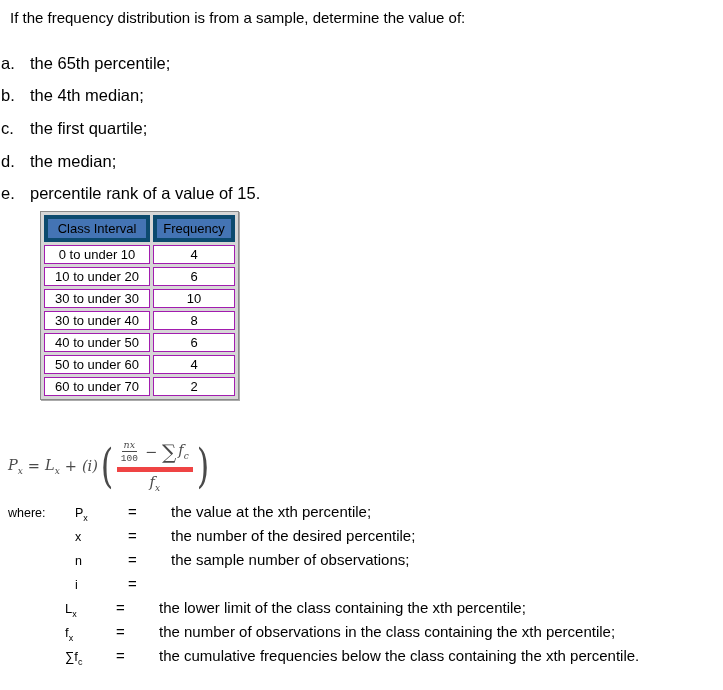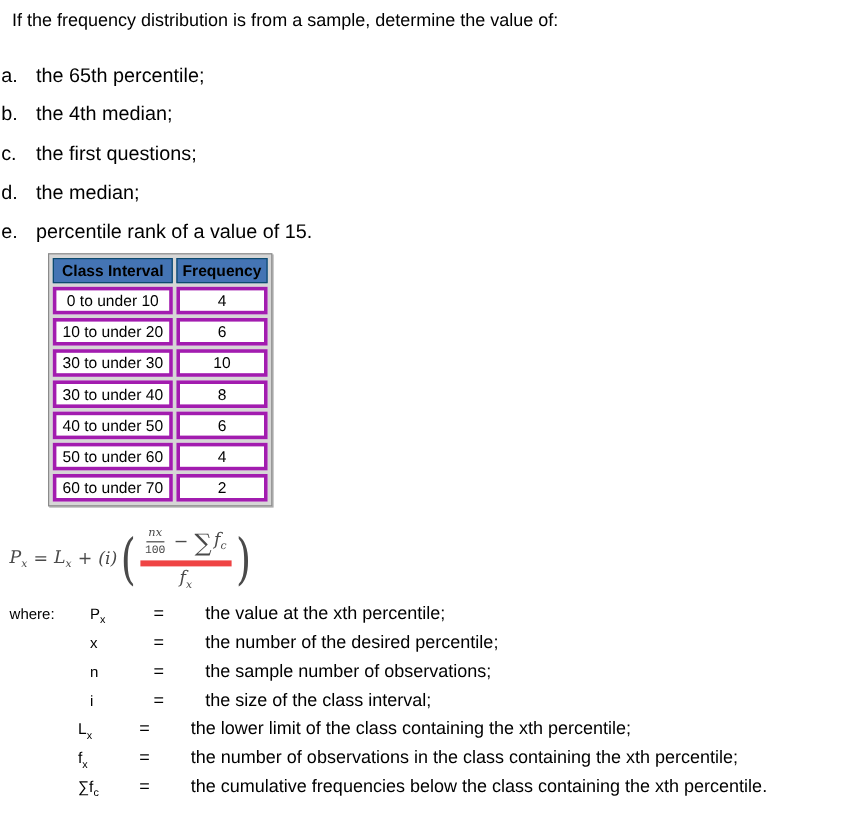--- a/index.html
+++ b/index.html
@@ -35,30 +35,30 @@
     position: absolute;
     left: 40px;
     top: 211px;
     border-collapse: separate;
     border-spacing: 3px;
     background: #d6d6d6;
     border: 1px solid #8a8a8a;
     box-shadow: 1px 1px 0 #aaaaaa;
   }
   #freq-table th {
-    border: 1px solid #0c4a6e;
+    border: 4px solid #0c4a6e;
     font-size: 13px;
-    font-weight: bold;
+    font-weight: normal;
     color: #000000;
     padding: 2px 4px;
     text-align: center;
   }
   #freq-table td {
     background: #ffffff;
-    border: 3px solid #a21caf;
+    border: 1px solid #a21caf;
     font-size: 13px;
     padding: 1px 4px;
     text-align: center;
   }
   #freq-table .col-interval { width: 90px; }
   #freq-table .col-freq { width: 66px; }
 
   .reminder {
     position: absolute;
     left: 6px;
@@ -144,21 +144,21 @@
   <div class="q-item" id="q0">
     <span class="q-letter">a.</span>
     <span class="q-text">the 65th percentile;</span>
   </div>
   <div class="q-item" id="q1">
     <span class="q-letter">b.</span>
     <span class="q-text">the 4th median;</span>
   </div>
   <div class="q-item" id="q2">
     <span class="q-letter">c.</span>
-    <span class="q-text">the first questions;</span>
+    <span class="q-text">the first quartile;</span>
   </div>
   <div class="q-item" id="q3">
     <span class="q-letter">d.</span>
     <span class="q-text">the median;</span>
   </div>
   <div class="q-item" id="q4">
     <span class="q-letter">e.</span>
     <span class="q-text">percentile rank of a value of 15.</span>
   </div>
 
@@ -242,21 +242,20 @@
     <div class="def-line">
       <span class="def-where"></span>
       <span class="def-sym"><span>n</span><sub></sub></span>
       <span class="def-eq">=</span>
       <span class="def-text">the sample number of observations;</span>
     </div>
     <div class="def-line">
       <span class="def-where"></span>
       <span class="def-sym"><span>i</span><sub></sub></span>
       <span class="def-eq">=</span>
-      <span class="def-text">the size of the class interval;</span>
     </div>
     <div class="def-line g2">
       <span class="def-where"></span>
       <span class="def-sym"><span>L</span><sub>x</sub></span>
       <span class="def-eq">=</span>
       <span class="def-text">the lower limit of the class containing the xth percentile;</span>
     </div>
     <div class="def-line g2">
       <span class="def-where"></span>
       <span class="def-sym"><span>f</span><sub>x</sub></span>

